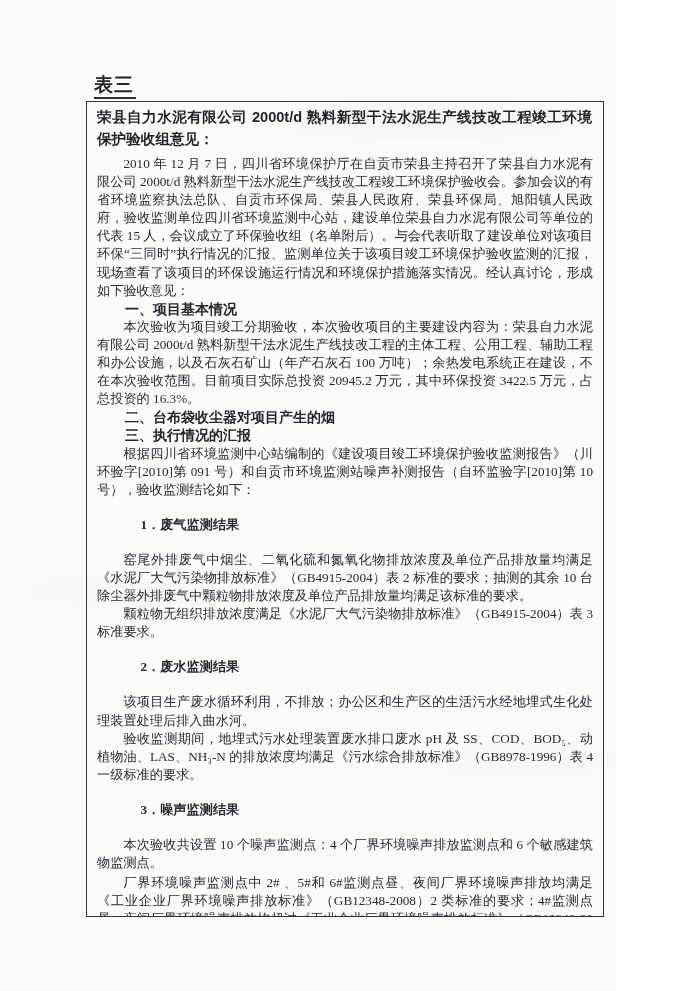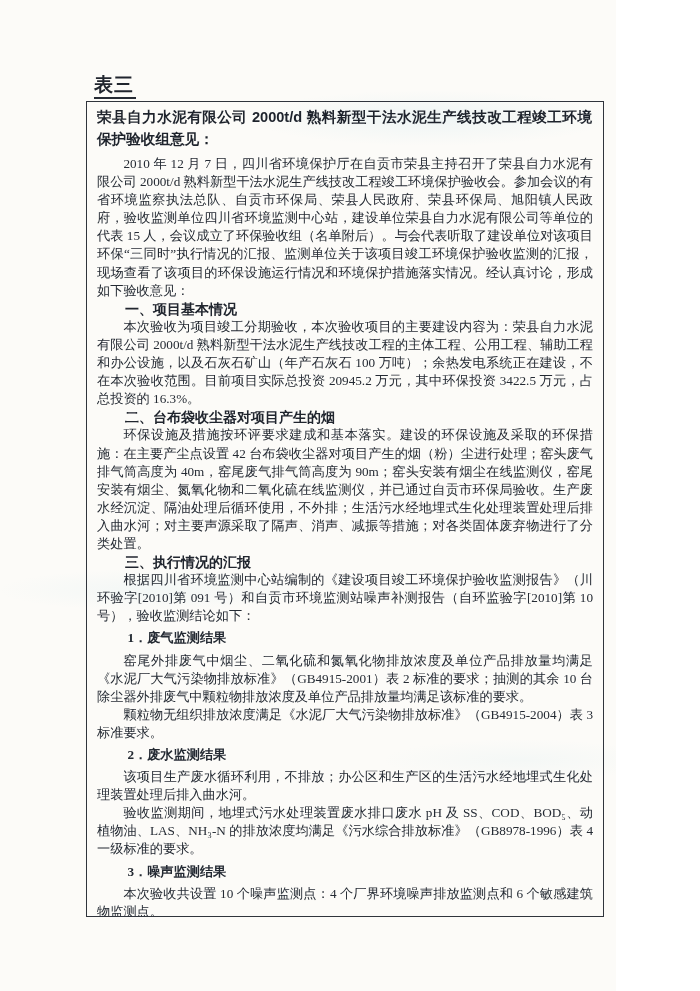--- a/index.html
+++ b/index.html
@@ -73,21 +73,21 @@
   .sec-heading {
     margin: 0;
     font-size: 14px;
     line-height: 18.1px;
     font-weight: 700;
     text-indent: 2em;
     font-family: "Liberation Sans", "DejaVu Sans", sans-serif;
     color: #20252e;
   }
   .sub-heading {
-    margin: 4px;
+    margin: 17px;
     font-size: 13.2px;
     line-height: 18.1px;
     font-weight: 700;
     text-indent: 2em;
   }
   .gap-top { margin-top: 2px; }
 </style>
 </head>
 <body>
 
@@ -100,29 +100,28 @@
     <div class="doc-title">荣县自力水泥有限公司 2000t/d 熟料新型干法水泥生产线技改工程竣工环境保护验收组意见：</div>
 
     <p class="para indent">2010 年 12 月 7 日，四川省环境保护厅在自贡市荣县主持召开了荣县自力水泥有限公司 2000t/d 熟料新型干法水泥生产线技改工程竣工环境保护验收会。参加会议的有省环境监察执法总队、自贡市环保局、荣县人民政府、荣县环保局、旭阳镇人民政府，验收监测单位四川省环境监测中心站，建设单位荣县自力水泥有限公司等单位的代表 15 人，会议成立了环保验收组（名单附后）。与会代表听取了建设单位对该项目环保“三同时”执行情况的汇报、监测单位关于该项目竣工环境保护验收监测的汇报，现场查看了该项目的环保设施运行情况和环境保护措施落实情况。经认真讨论，形成如下验收意见：</p>
 
     <p class="sec-heading">一、项目基本情况</p>
 
     <p class="para indent">本次验收为项目竣工分期验收，本次验收项目的主要建设内容为：荣县自力水泥有限公司 2000t/d 熟料新型干法水泥生产线技改工程的主体工程、公用工程、辅助工程和办公设施，以及石灰石矿山（年产石灰石 100 万吨）；余热发电系统正在建设，不在本次验收范围。目前项目实际总投资 20945.2 万元，其中环保投资 3422.5 万元，占总投资的 16.3%。</p>
 
     <p class="sec-heading">二、台布袋收尘器对项目产生的烟</p>
 
-    <p class="para indent">环保设施及措施按环评要求建成和基本落实。建设的环保设施及采取的环保措施：在主要产尘点设置 42 台布袋收尘器对项目产生的烟（粉）尘进行处理；窑头废气排气筒高度为 40m，窑尾废气排气筒高度为 90m；窑头安装有烟尘在线监测仪，窑尾安装有烟尘、氮氧化物和二氧化硫在线监测仪，并已通过自贡市环保局验收。生产废水经沉淀、隔油处理后循环使用，不外排；生活污水经地埋式生化处理装置处理后排入曲水河；对主要声源采取了隔声、消声、减振等措施；对各类固体废弃物进行了分类处置。</p>
 
     <p class="sec-heading">三、执行情况的汇报</p>
 
     <p class="para indent">根据四川省环境监测中心站编制的《建设项目竣工环境保护验收监测报告》（川环验字[2010]第 091 号）和自贡市环境监测站噪声补测报告（自环监验字[2010]第 10 号），验收监测结论如下：</p>
 
     <p class="sub-heading">1．废气监测结果</p>
 
-    <p class="para indent">窑尾外排废气中烟尘、二氧化硫和氮氧化物排放浓度及单位产品排放量均满足《水泥厂大气污染物排放标准》（GB4915-2001）表 2 标准的要求；抽测的其余 10 台除尘器外排废气中颗粒物排放浓度及单位产品排放量均满足该标准的要求。</p>
+    <p class="para indent">窑尾外排废气中烟尘、二氧化硫和氮氧化物排放浓度及单位产品排放量均满足《水泥厂大气污染物排放标准》（GB4915-2004）表 2 标准的要求；抽测的其余 10 台除尘器外排废气中颗粒物排放浓度及单位产品排放量均满足该标准的要求。</p>
 
     <p class="para indent">颗粒物无组织排放浓度满足《水泥厂大气污染物排放标准》（GB4915-2004）表 3 标准要求。</p>
 
     <p class="sub-heading">2．废水监测结果</p>
 
     <p class="para indent">该项目生产废水循环利用，不排放；办公区和生产区的生活污水经地埋式生化处理装置处理后排入曲水河。</p>
 
     <p class="para indent">验收监测期间，地埋式污水处理装置废水排口废水 pH 及 SS、COD、BOD₅、动植物油、LAS、NH₃-N 的排放浓度均满足《污水综合排放标准》（GB8978-1996）表 4 一级标准的要求。</p>
 
     <p class="sub-heading">3．噪声监测结果</p>

